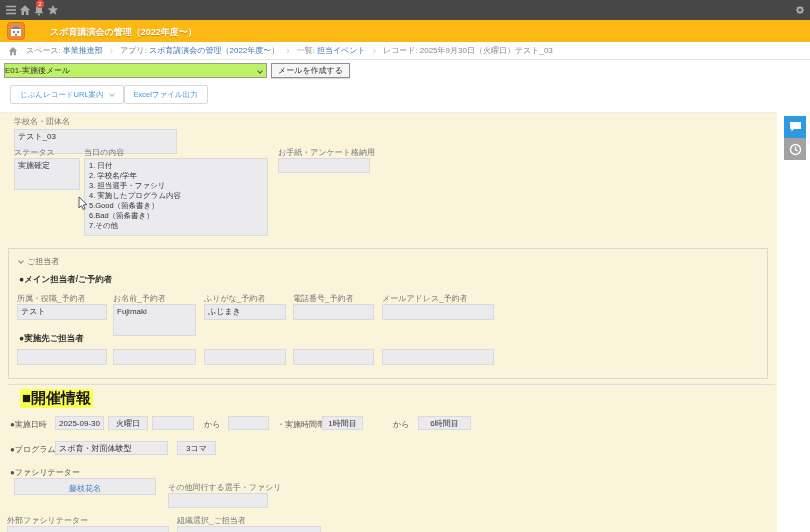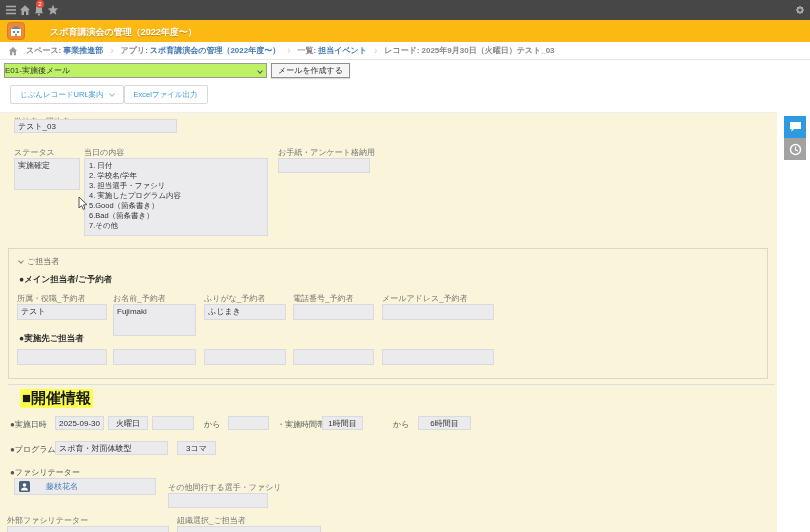--- a/index.html
+++ b/index.html
@@ -14,21 +14,21 @@
 
   
   #appbar { position:absolute; left:0; top:20px; width:810px; height:22px; background:#fcb813; }
   #appicon { position:absolute; left:7px; top:2px; }
   #apptitle { position:absolute; left:50px; top:6px; font-size:9px; font-weight:bold; color:#fff;
               text-shadow:0 1px 1px rgba(0,0,0,.25); white-space:nowrap; }
 
   
   #crumbbar { position:absolute; left:0; top:42px; width:810px; height:18px; background:#fff;
               border-bottom:1px solid #e6e6e6; display:flex; align-items:center; padding-left:8px; }
-  .crumb { display:flex; align-items:center; font-size:8px; color:#888; white-space:nowrap;font-weight:bold; }
+  .crumb { display:flex; align-items:center; font-size:8px; color:#888; white-space:nowrap; }
   .crumb .val { color:#4178b4; margin-left:2px; cursor:pointer; }
   .crumb .val.plain { color:#888; cursor:default; }
   .crumb-sep { color:#cfcfcf; font-size:10px; margin:0 7px; }
 
   
   #mail-select { position:absolute; left:4px; top:63px; width:263px; height:15px; background:#bef264;
                  border:1px solid #9a9a9a; font-size:8px; color:#333; line-height:13px; padding:0 0;
                  cursor:pointer; }
   #mail-select .arrow { position:absolute; right:4px; top:5px; width:4px; height:4px;
                  border-right:1px solid #555; border-bottom:1px solid #555; transform:rotate(45deg); }
@@ -55,21 +55,21 @@
   #contact-group { position:absolute; left:8px; top:135px; width:760px; height:131px;
                    border:1px solid #ddd8c6;padding-left:35px; }
   .grp-toggle { position:absolute; left:10px; top:7px; display:flex; align-items:center; gap:4px;
                 font-size:8px; color:#666; cursor:pointer; }
   .grp-toggle .chev { width:4px; height:4px; border-right:1px solid #888; border-bottom:1px solid #888;
                 transform:rotate(45deg); margin-top:-2px; }
   #divider { position:absolute; left:8px; top:271px; width:767px; height:1px; background:#ddd; }
   #event-heading { position:absolute; left:20px; top:276px; font-size:15px; font-weight:bold; color:#1a1a1a;
                    background:#fdff50; padding:0 2px; white-space:nowrap; }
   .chip { position:absolute; left:14px; top:365px; width:142px; height:17px; background:#ebebee;
-          border:1px solid #d9d9df; display:flex; align-items:center; gap:16px; padding:0 4px; cursor:pointer; }
+          border:1px solid #d9d9df; display:flex; align-items:center; gap:4px; padding:0 4px; cursor:pointer;flex-direction:column; }
   .chip .name { font-size:8px; color:#4178b4; white-space:nowrap; }
 
   
   #side-btns { position:absolute; left:784px; top:116px; width:22px; }
   .side-btn { width:22px; height:22px; display:flex; align-items:center; justify-content:center; cursor:pointer; }
   #comment-btn { background:#2f9ae0; }
   #history-btn { background:#a2a2a2; }
 
   
   #cursor { position:absolute; left:78px; top:196px; pointer-events:none; }
@@ -156,21 +156,21 @@
       <span class="chev"></span>
     </div>
     <div class="blue-btn">
       <span>Excelファイル出力</span>
     </div>
   </div>
 
   <div id="formarea">
 
     <span class="lbl" style="left:14px; top:3px">学校名・団体名</span>
-    <div class="fld" style="left:14px; top:6px; width:163px; height:14px">テスト_03</div>
+    <div class="fld" style="left:14px; top:16px; width:163px; height:25px">テスト_03</div>
 
     <span class="lbl" style="left:14px; top:34px">ステータス</span>
     <div class="fld" style="left:14px; top:45px; width:66px; height:32px">実施確定</div>
 
     <span class="lbl" style="left:84px; top:34px">当日の内容</span>
     <div id="daycontent">
       <div>1. 日付</div>
       <div>2. 学校名/学年</div>
       <div>3. 担当選手・ファシリ</div>
       <div>4. 実施したプログラム内容</div>

